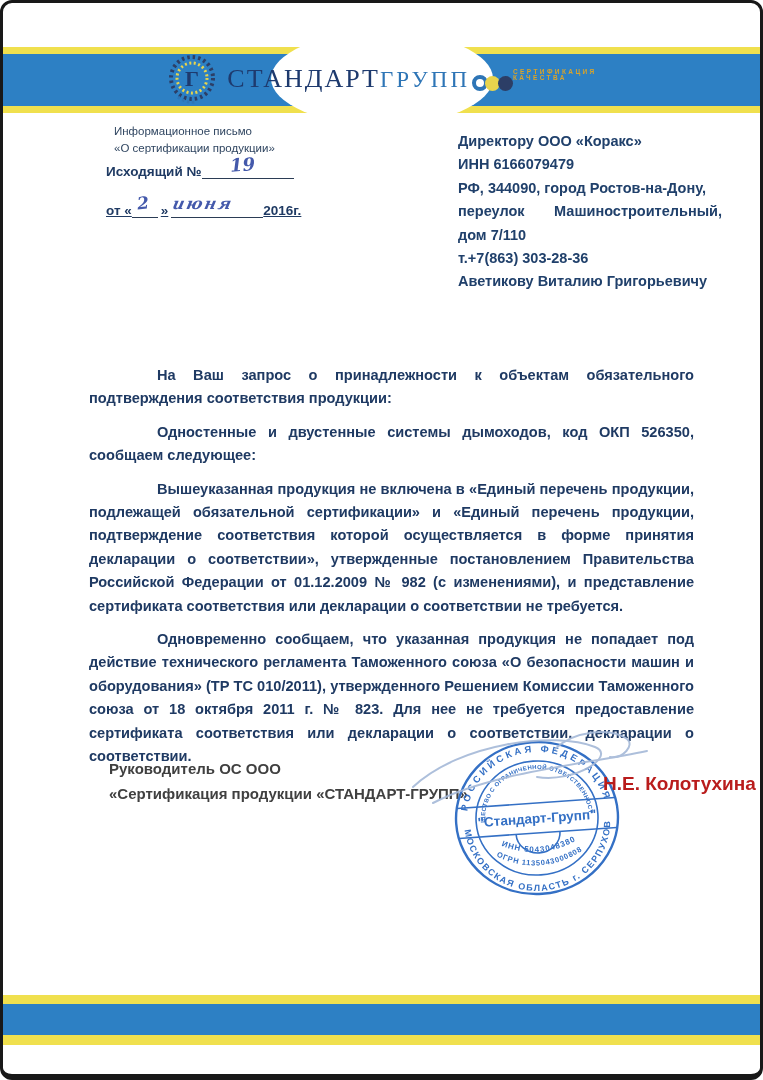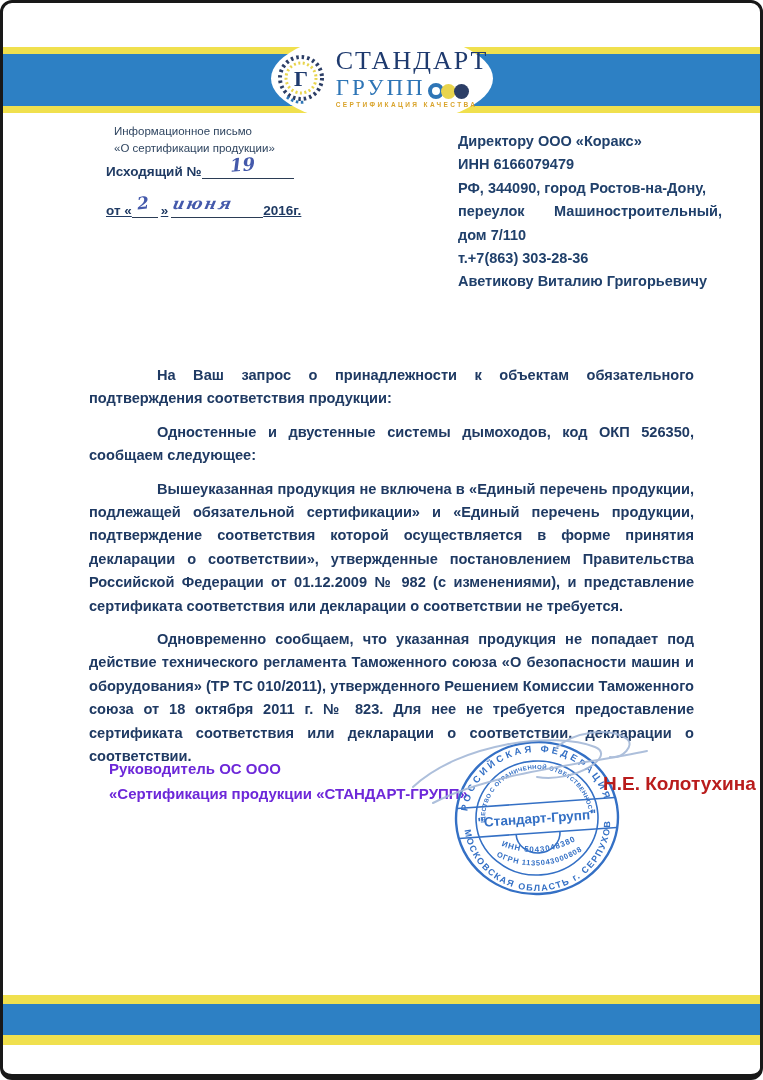--- a/index.html
+++ b/index.html
@@ -27,21 +27,21 @@
   .band-bottom .y1{height:9px;}
   .band-bottom .b1{height:31px;}
   .band-bottom .y2{height:10px;}
   
   .logo-oval{
     position:absolute;left:50%;top:-15px;transform:translateX(-50%);
     width:222px;height:93px;background:#fff;border-radius:50%;
     display:flex;align-items:center;justify-content:center;gap:9px;
   }
   .logo-icon{flex:0 0 auto;}
-  .logo-text{display:flex;flex-direction:column;align-items:flex-start;line-height:1;}
+  .logo-text{display:flex;align-items:flex-start;line-height:1;}
   .brand1{
     font-family:"Liberation Serif", serif;
     font-size:26px;letter-spacing:2px;color:#1e3a6e;font-weight:400;
   }
   .brand2row{display:flex;align-items:flex-end;margin-top:2px;}
   .brand2{
     font-family:"Liberation Serif", serif;
     font-size:23px;letter-spacing:3px;color:#2e75b6;font-weight:400;
   }
   .dot{width:15px;height:15px;border-radius:50%;flex:0 0 auto;}
@@ -76,21 +76,21 @@
   .addr-justify{display:flex;justify-content:space-between;}
   
   .body-text{position:absolute;left:86px;top:361px;width:605px;}
   .body-text p{
     margin:0 0 10px 0;font-size:14.6px;font-weight:700;color:#1f3a63;
     line-height:23.4px;text-align:justify;text-indent:68px;
   }
   
   .sig-title{
     position:absolute;left:106px;top:753px;width:370px;
-    font-size:15px;font-weight:700;color:#6d28d9;line-height:25px;
+    font-size:15px;font-weight:700;color:#404040;line-height:25px;
   }
   .signer{position:absolute;left:600px;top:770px;font-size:19px;font-weight:700;color:#b91c1c;}
   .stamp-wrap{position:absolute;left:448px;top:736px;width:172px;height:158px;transform:rotate(-4deg);}
   .autograph{position:absolute;left:402px;top:722px;width:280px;height:115px;pointer-events:none;}
 </style>
 </head>
 <body>
 
 <div class="page">
 

